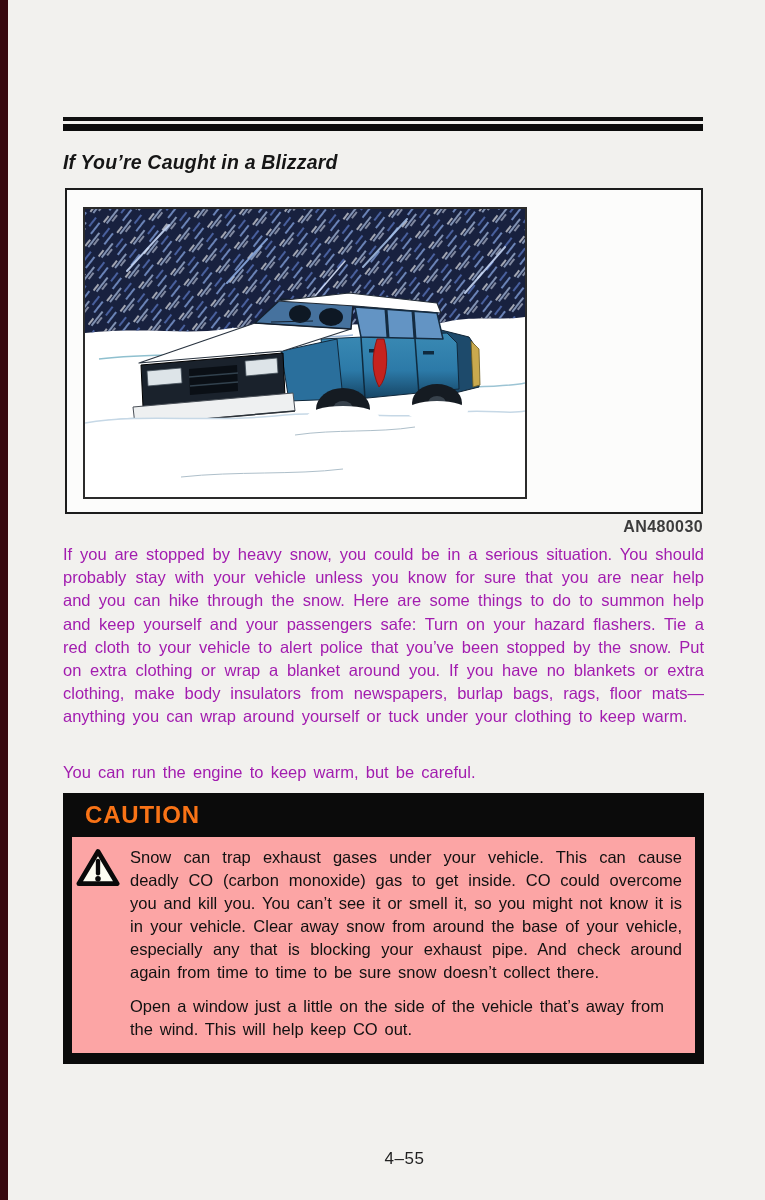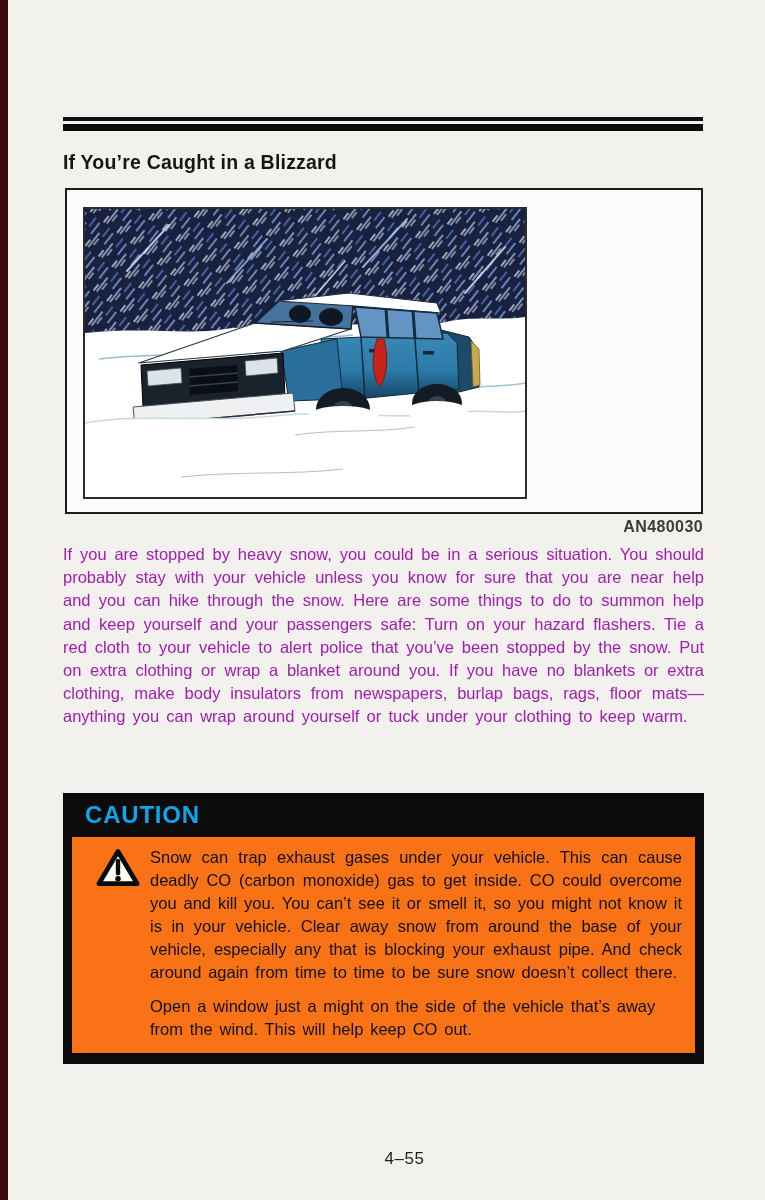--- a/index.html
+++ b/index.html
@@ -17,21 +17,21 @@
     background:#37090f;
   }
   
   .rules{position:absolute;left:63px;top:117px;width:640px;}
   .rule-thin{height:4px;background:#111;}
   .rule-gap{height:3px;}
   .rule-thick{height:7px;background:#0c0c0c;}
 
   .title{
     position:absolute;left:63px;top:151px;width:640px;margin:0;
-    font-size:19.5px;font-weight:bold;
+    font-size:19.5px;font-weight:bold;font-style:italic;
     letter-spacing:0.2px;color:#161616;
   }
 
   
   .figure-box{
     position:absolute;left:65px;top:188px;width:634px;height:322px;
     background:#fcfcfb;border:2px solid #1c1c1c;margin:0;
   }
   .illustration{
     position:absolute;left:16px;top:17px;width:440px;height:288px;
@@ -53,26 +53,26 @@
   .p2{top:761px;text-align:left;}
 
   
   .caution{
     position:absolute;left:63px;top:793px;width:641px;
     background:#0b0b0b;box-sizing:border-box;
     padding:0 9px 11px 9px;
   }
   .caution-header{
     height:44px;display:flex;align-items:center;
-    color:#0ea5e9;font-size:24px;font-weight:bold;
+    color:#f97316;font-size:24px;font-weight:bold;
     letter-spacing:0.8px;padding-left:13px;
   }
   .caution-body{
-    background:#f97316;
-    padding:9px 11px 12px 24px;
+    background:#fca5a5;
+    padding:9px 11px 12px 4px;
   }
   .caution-row{display:flex;align-items:flex-start;}
   .warn-icon{width:44px;flex:0 0 44px;margin-top:2px;}
   .warn-icon svg{display:block;width:44px;height:40px;}
   .caution-text{flex:1;padding-left:10px;padding-right:2px;}
   .caution-text p{
     margin:0;font-size:16.5px;line-height:23px;
     text-align:justify;word-spacing:2.2px;color:#111;
   }
   .caution-text .cp2{margin-top:11px;text-align:left;}
@@ -190,36 +190,37 @@
           <path d="M210,226 C250,220 292,224 330,218"></path>
           <path d="M96,268 C150,262 210,266 258,260"></path>
         </g>
       </svg>
     </div>
   </figure>
 
   <div class="fig-caption">AN480030</div>
 
   <p class="body-text p1">If you are stopped by heavy snow, you could be in a serious situation. You should probably stay with your vehicle unless you know for sure that you are near help and you can hike through the snow. Here are some things to do to summon help and keep yourself and your passengers safe: Turn on your hazard flashers. Tie a red cloth to your vehicle to alert police that you’ve been stopped by the snow. Put on extra clothing or wrap a blanket around you. If you have no blankets or extra clothing, make body insulators from newspapers, burlap bags, rags, floor mats—anything you can wrap around yourself or tuck under your clothing to keep warm.</p>
+  <p class="body-text p2">You can run the engine to keep warm, but be careful.</p>
 
   <div class="caution">
     <div class="caution-header">
       <span>CAUTION</span>
     </div>
     <div class="caution-body">
       <div class="caution-row">
         <div class="warn-icon">
           <svg viewBox="0 0 50 46">
             <path d="M25,4 L47,41 L3,41 Z" fill="#fdfdf2" stroke="#0a0a0a" stroke-width="5.5" stroke-linejoin="round"></path>
             <line x1="25" y1="15" x2="25" y2="29" stroke="#0a0a0a" stroke-width="5" stroke-linecap="round"></line>
             <circle cx="25" cy="35.5" r="3.2" fill="#0a0a0a"></circle>
           </svg>
         </div>
         <div class="caution-text">
           <p class="cp1">Snow can trap exhaust gases under your vehicle. This can cause deadly CO (carbon monoxide) gas to get inside. CO could overcome you and kill you. You can’t see it or smell it, so you might not know it is in your vehicle. Clear away snow from around the base of your vehicle, especially any that is blocking your exhaust pipe. And check around again from time to time to be sure snow doesn’t collect there.</p>
-          <p class="cp2">Open a window just a might on the side of the vehicle that’s away from the wind. This will help keep CO out.</p>
+          <p class="cp2">Open a window just a little on the side of the vehicle that’s away from the wind. This will help keep CO out.</p>
         </div>
       </div>
     </div>
   </div>
 
   <div class="page-number">4–55</div>
 </div>
 
 </body></html>

